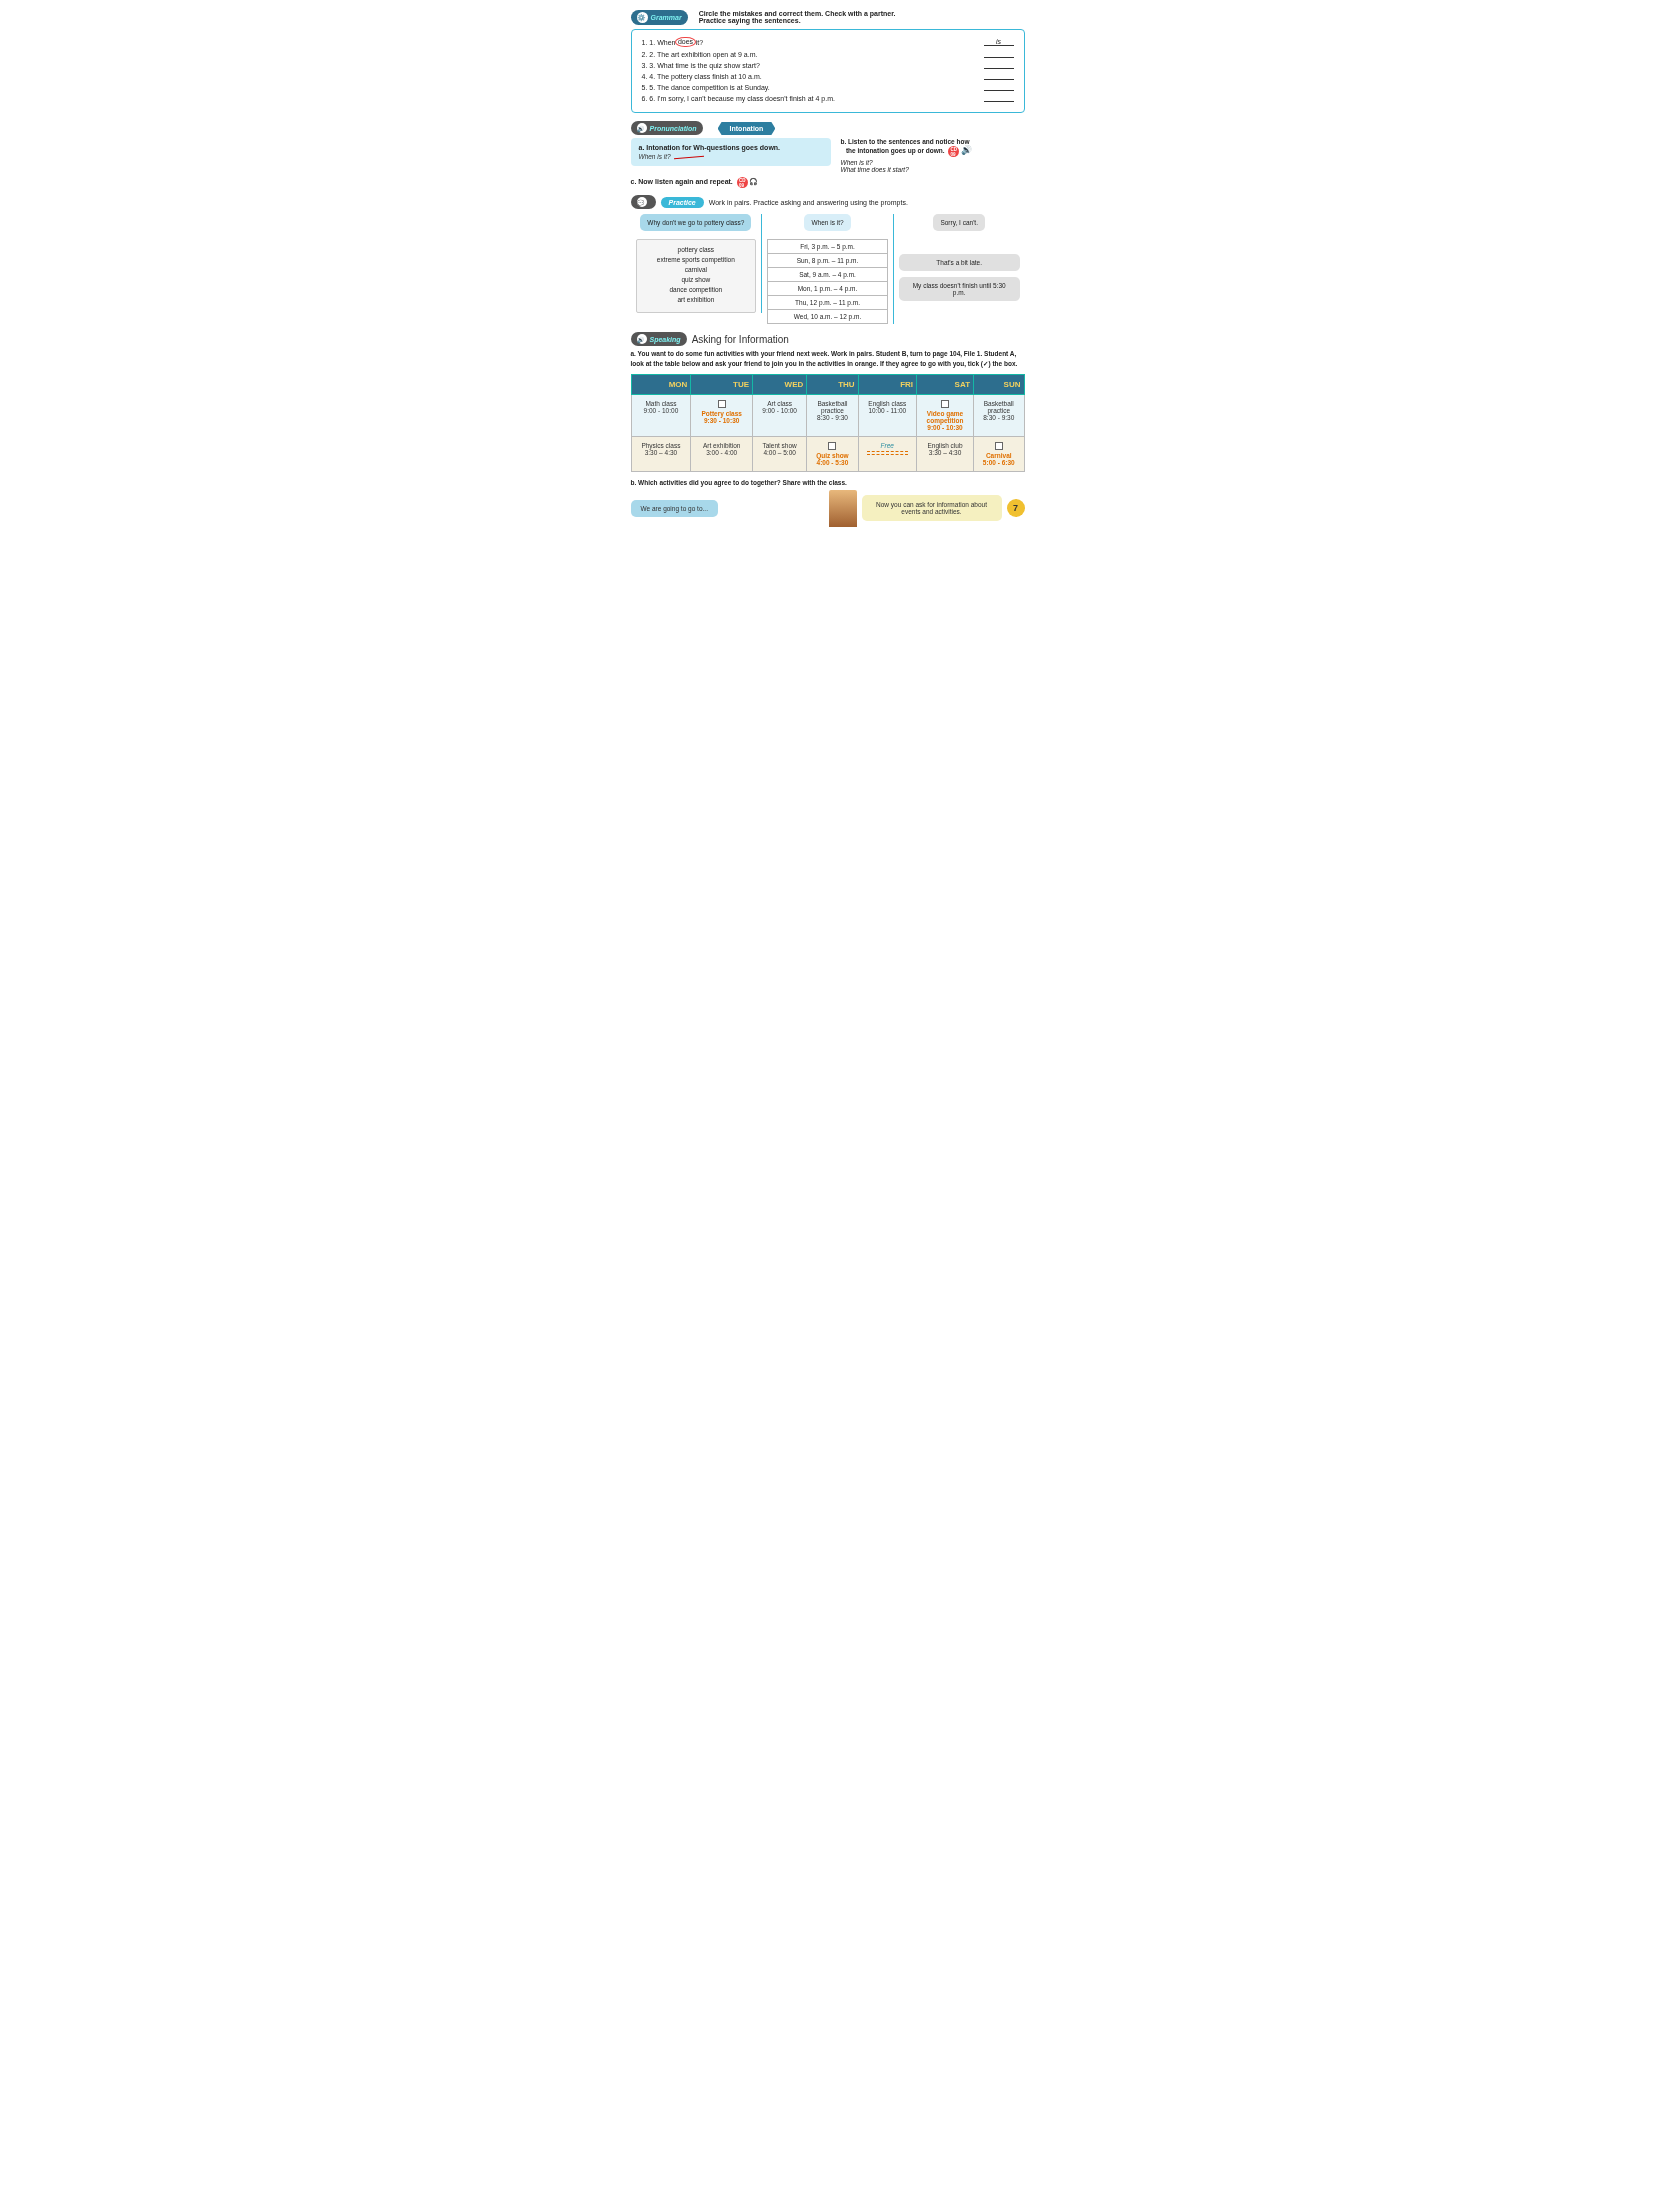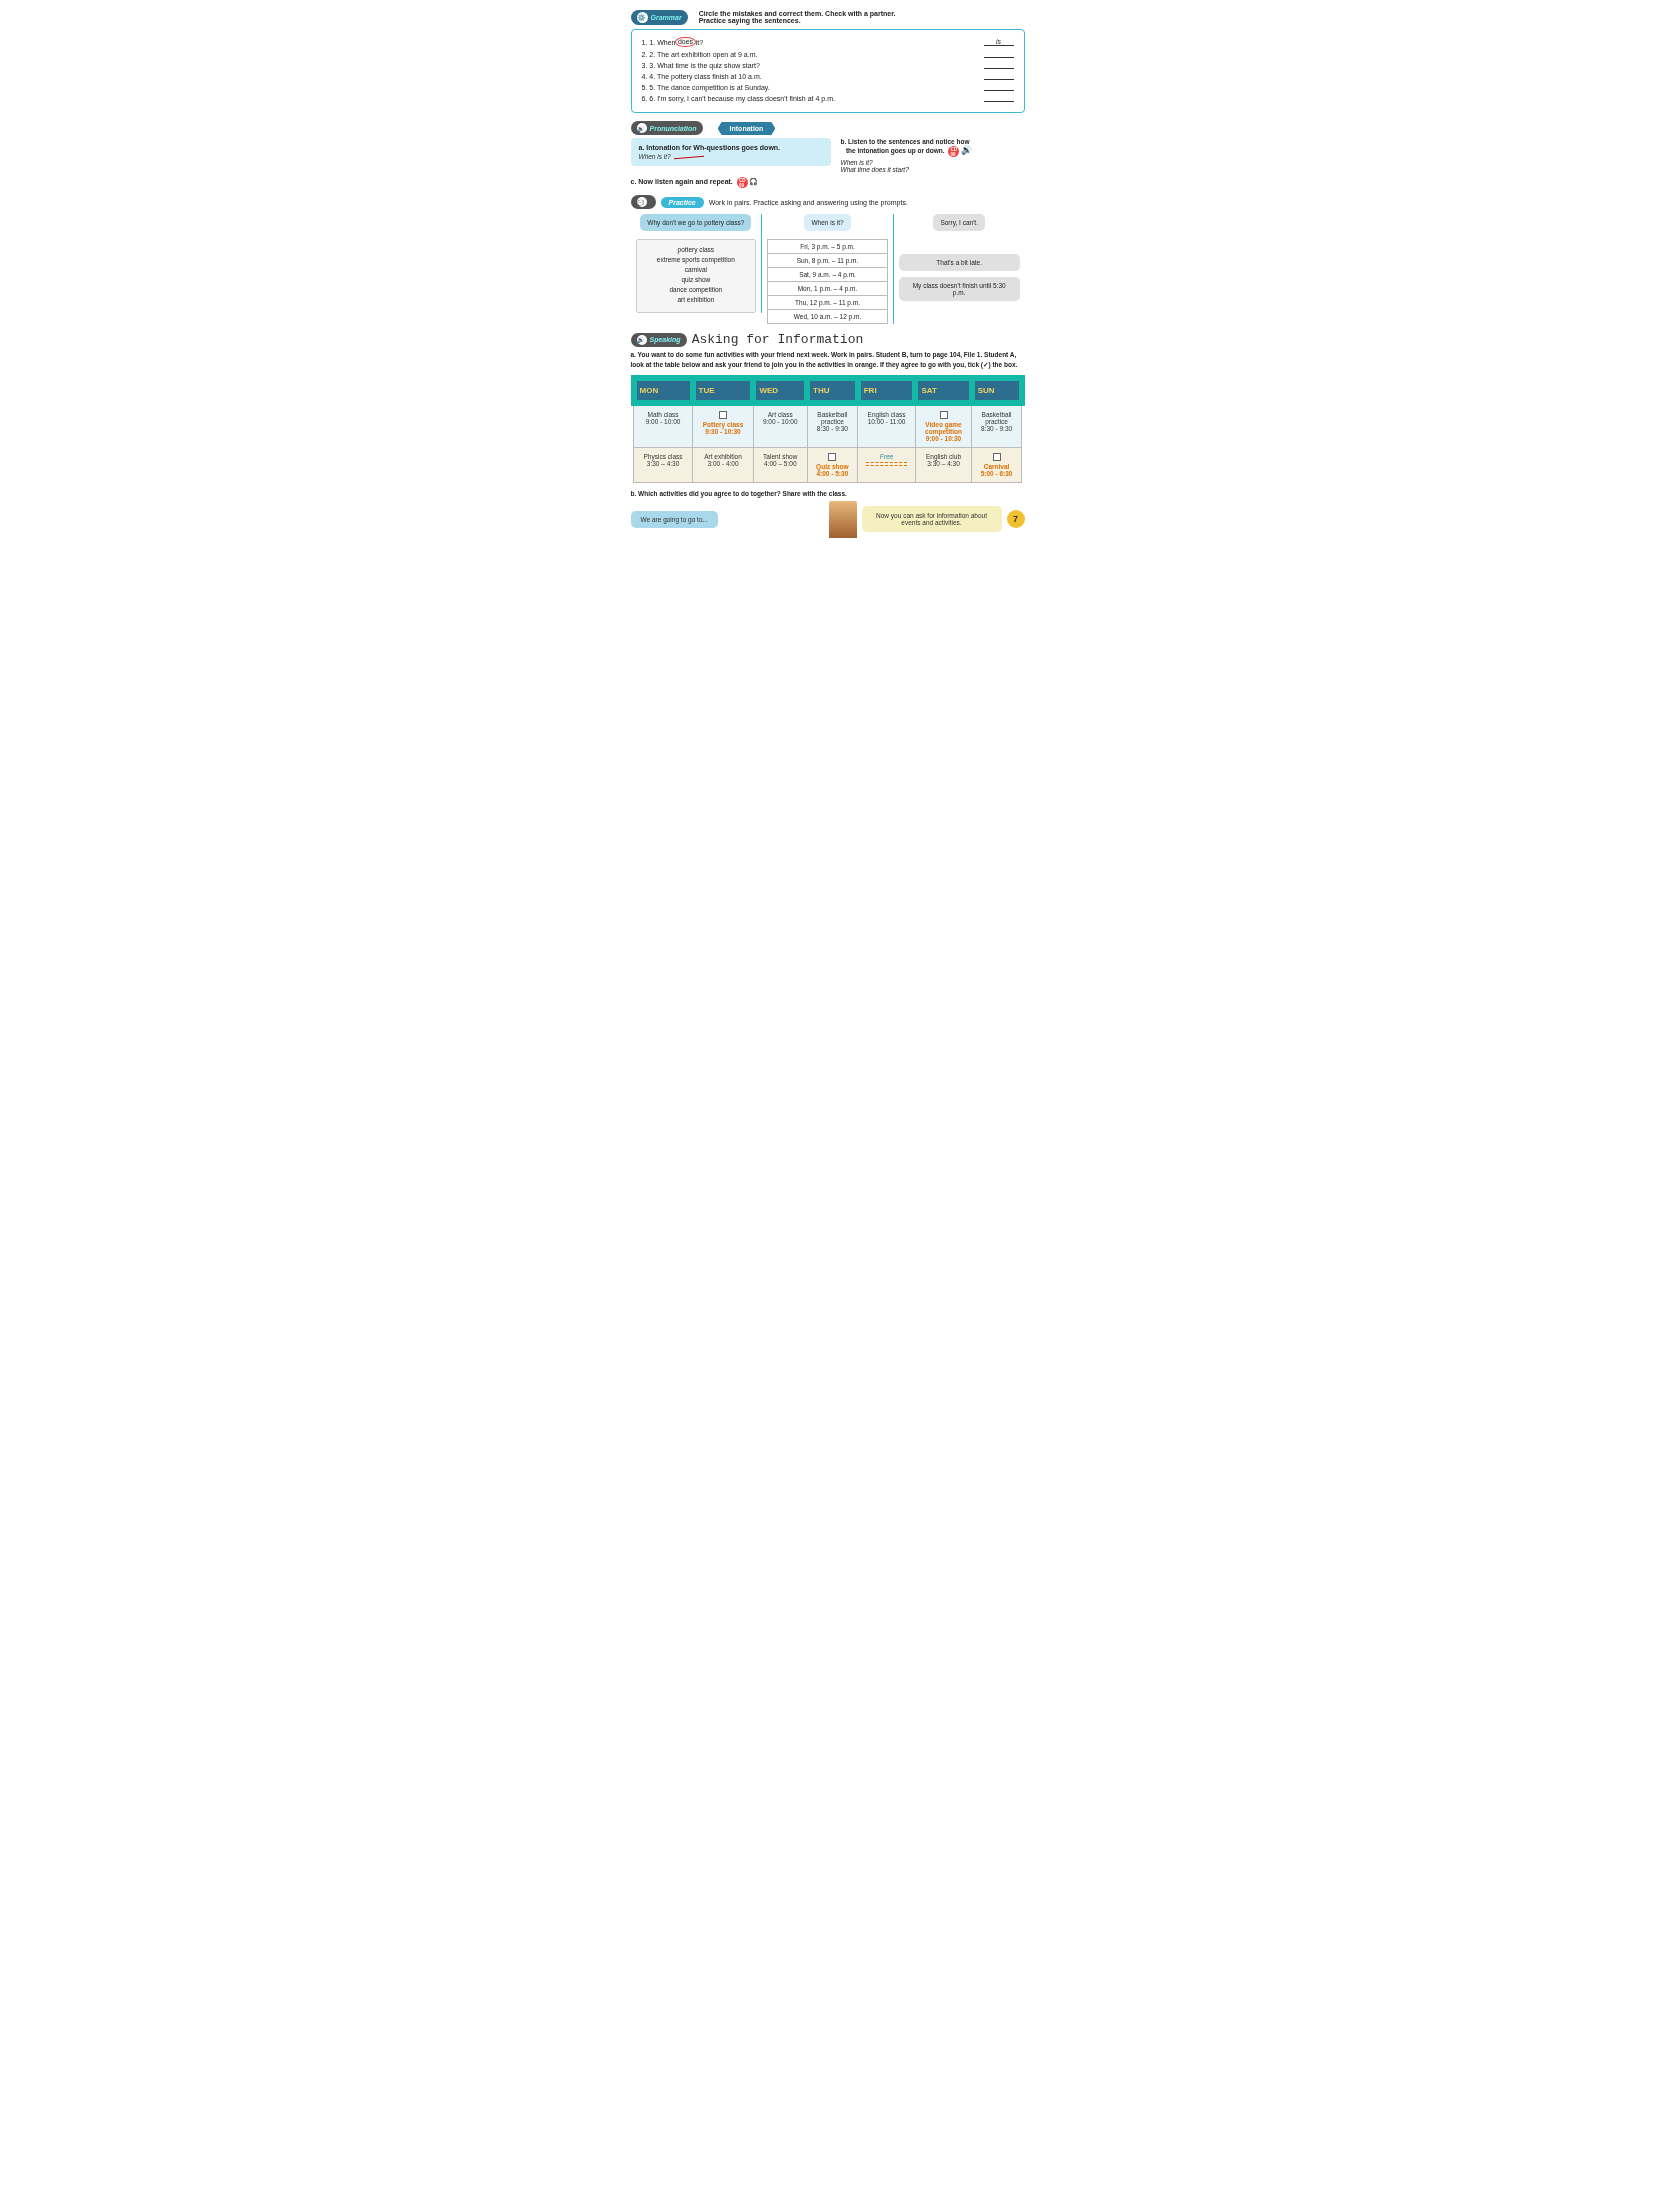--- a/index.html
+++ b/index.html
@@ -280,23 +280,22 @@
       margin-right: 3px;
       font-size: 6px;
     }
     .speaking-badge .label {
       color: #7ef0f0;
       font-weight: bold;
       font-style: italic;
       font-size: 7px;
     }
     .speaking-title {
-      font-size: 13px;
+      font-size: 10px;
       color: #333;
-      font-family: Liberation Mono, monospace;
     }
 
     .speaking-instructions {
       margin-bottom: 5px;
       font-size: 6.5px;
       line-height: 1.5;
     }
     .speaking-instructions b {
       font-weight: bold;
     }
@@ -306,22 +305,22 @@
       width: 100%;
       border-collapse: collapse;
       margin-bottom: 7px;
     }
     .schedule-table th {
       background: #2d6e8e;
       color: #f0d060;
       font-weight: bold;
       font-size: 8px;
       padding: 5px 3px;
-      text-align: left;
-      border: 6px solid #14b8a6;
+      text-align: right;
+      border: 1px solid #14b8a6;
     }
     .schedule-table td {
       border: 0.5px solid #bbb;
       padding: 5px 3px;
       text-align: center;
       font-size: 6.5px;
       vertical-align: top;
     }
     .schedule-table .row-top td {
       background: #e8f4f8;

